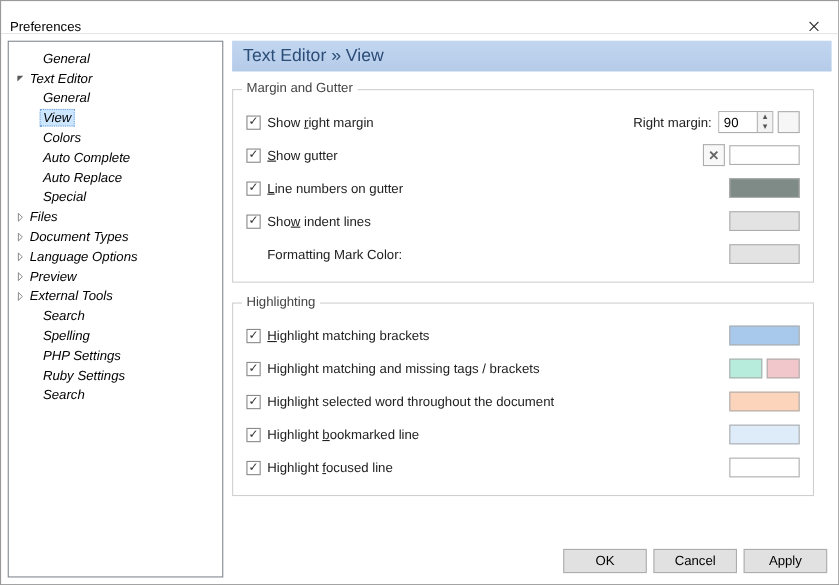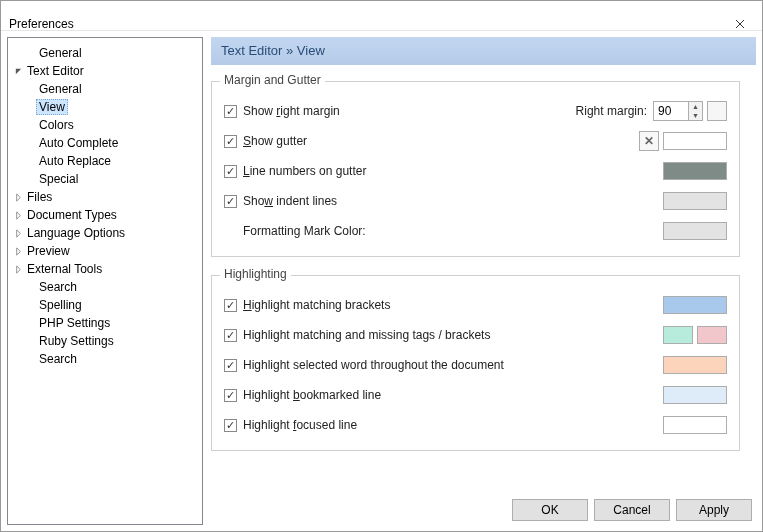--- a/index.html
+++ b/index.html
@@ -2,27 +2,27 @@
 <html><head>
 <meta charset="utf-8">
 <style>
 * { box-sizing: border-box; font-family: "Segoe UI", Tahoma, sans-serif; font-size: 12px; }
 html, body { margin: 0; padding: 0; background: #fff; }
 .window { width: 763px; height: 532px; border: 1px solid #999; display: flex; flex-direction: column; background: #fff; }
 .titlebar { height: 30px; display: flex; align-items: center; justify-content: space-between; padding: 16px 0 0 8px; border-bottom: 1px solid #e6e6e6; }
 .titlebar-close { width: 44px; height: 30px; display: flex; align-items: center; justify-content: center; }
 .body { flex: 1; display: flex; padding: 6px; gap: 8px; }
 .sidebar { width: 196px; border: 1px solid #828790; padding: 6px 0; overflow: auto; background: #fff; }
-.tree-row { display: flex; align-items: center; height: 18px; padding: 0 0 0 4px; cursor: default; }
+.tree-row { display: flex; align-items: center; height: 18px; padding: 0 0 0 4px; cursor: default; font-style: italic; }
 .tree-row .arrow { width: 12px; height: 12px; display: inline-flex; align-items: center; justify-content: center; color: #555; }
 .tree-row .sp { display: inline-block; width: 12px; }
 .tree-row .label { padding: 1px 3px; }
 .tree-row.sel .label { background: #cde6ff; border: 1px dotted #7aa7d6; padding: 0 2px; }
 .content { flex: 1; display: flex; flex-direction: column; }
-.header { height: 28px; line-height: 28px; padding: 0 10px; background: linear-gradient(#c2d6f0, #b4cbe8); color: #2b4c77; font-size: 13px; margin-bottom: 10px; }
+.header { height: 28px; line-height: 28px; padding: 0 10px; background: linear-gradient(#c2d6f0, #b4cbe8); color: #2b4c77; font-size: 16px; margin-bottom: 10px; }
 .group { border: 1px solid #cfcfcf; margin: 6px 16px 12px 0; padding: 14px 12px 10px 12px; position: relative; }
 .group-title { position: absolute; top: -9px; left: 8px; background: #fff; padding: 0 4px; color: #444; }
 .row { display: flex; align-items: center; height: 30px; }
 .row .cb { width: 13px; height: 13px; border: 1px solid #898989; background: #fff; margin-right: 6px; display: inline-flex; align-items: center; justify-content: center; }
 .row .cb.checked::after { content: "✓"; font-size: 11px; line-height: 11px; color: #333; }
 .row .lbl { flex: 1; color: #222; }
 .row .lbl .ul { text-decoration: underline; }
 .swatch, .swatch2 { height: 18px; border: 1px solid #adadad; }
 .swatch { width: 64px; }
 .swatch2 { width: 30px; }

